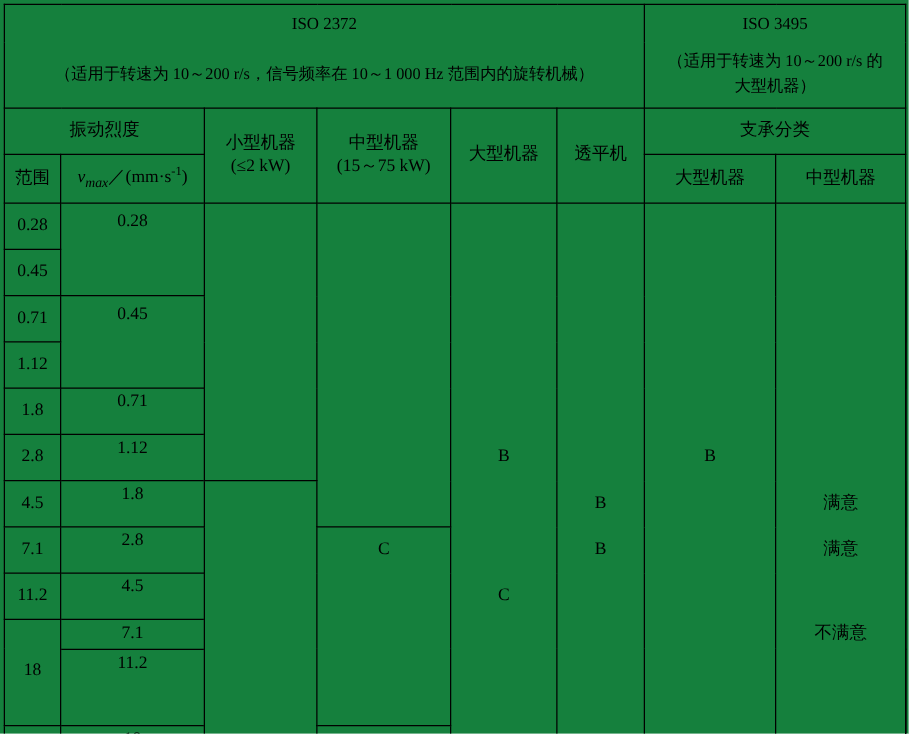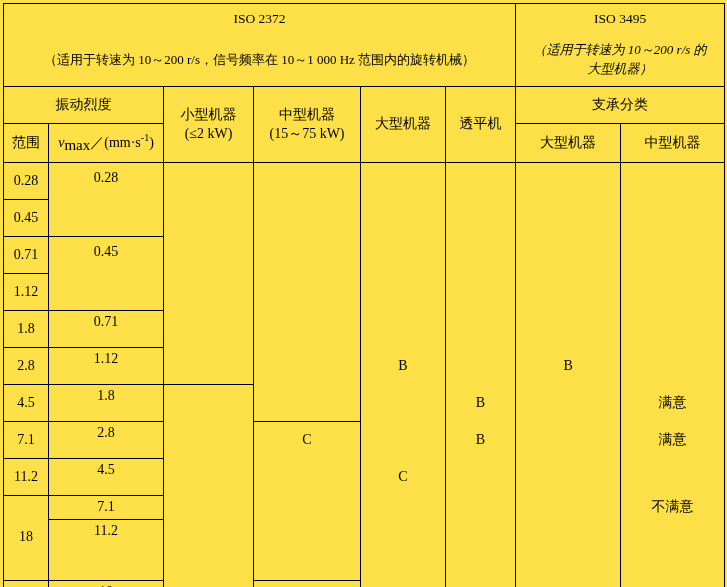--- a/index.html
+++ b/index.html
@@ -6,42 +6,42 @@
   body{
     font-family:"Liberation Serif", serif;
     color:#000;
     -webkit-font-smoothing:antialiased;
   }
   #page{
     position:relative;
     width:727px;
     height:587px;
     overflow:hidden;
-    background:#fde047;
+    background:#15803d;
   }
   .tbl{
     position:absolute;
     left:3px;
     top:3px;
     width:721px;
     height:581px;
     border-collapse:collapse;
     table-layout:fixed;
   }
   .tbl td{
     border:1px solid #000;
     text-align:center;
     vertical-align:middle;
     font-size:14px;
     line-height:1.35;
     padding:2px 3px;
   }
   .outer-top td{ font-size:13.5px; }
   .small{ font-size:13px; }
-  .sub{ font-size:15px; vertical-align:sub; }
+  .sub{ font-size:11px; vertical-align:sub;font-style:italic; }
   .ital{ font-style:italic; }
   .nb-t{ border-top:none !important; }
   .nb-b{ border-bottom:none !important; }
   .range-cell{ font-size:14px; height:28px; }
   .vmax-cell{ font-size:14px; }
   .title-2line{ line-height:1.5; }
 </style>
 </head>
 <body>
 
@@ -65,21 +65,21 @@
         </td>
         <td colspan="2" style="height:26px;border-bottom:none;margin-top:28px;">
           <span>ISO 3495</span>
         </td>
       </tr>
 
       <tr>
         <td colspan="6" style="height:48px;border-top:none;">
           <span class="small">（适用于转速为 10～200 r/s，信号频率在 10～1 000 Hz 范围内的旋转机械）</span>
         </td>
-        <td colspan="2" style="height:48px;border-top:none;font-style:italic;" class="title-2line">
+        <td colspan="2" style="height:48px;border-top:none;" class="title-2line">
           <span class="small">（适用于转速为 10～200 r/s 的</span><br>
           <span class="small">大型机器）</span>
         </td>
       </tr>
 
       <tr>
         <td colspan="2" style="height:32px;margin-top:28px;">
           <span>振动烈度</span>
         </td>
         <td rowspan="2">

